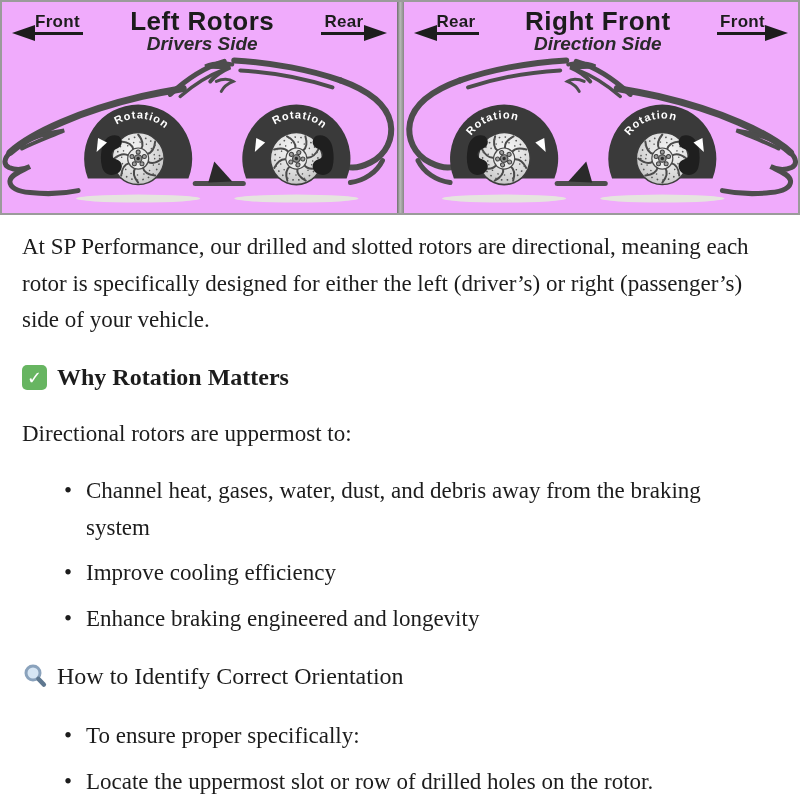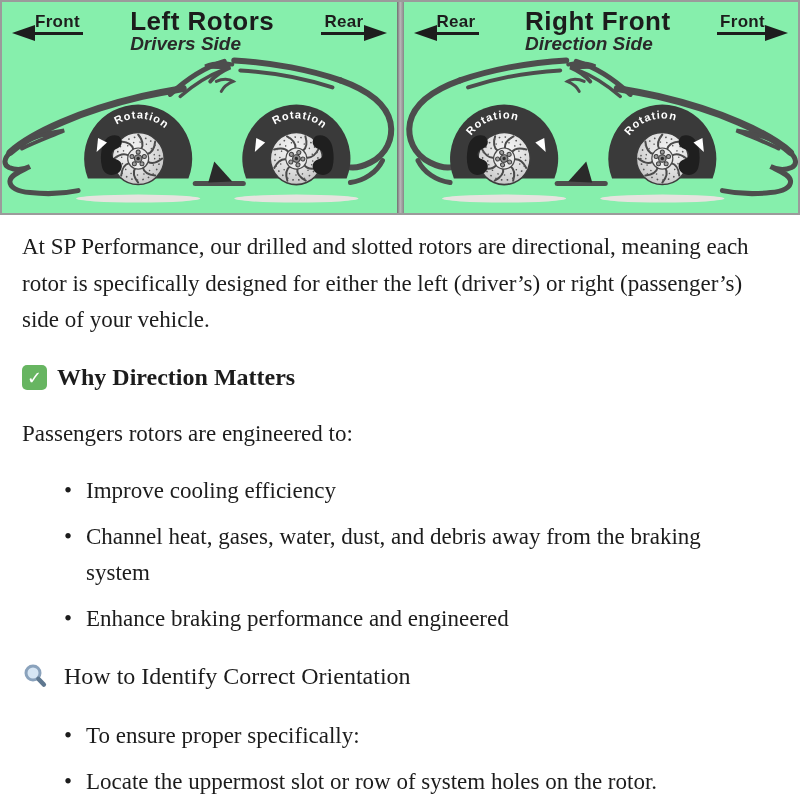--- a/index.html
+++ b/index.html
@@ -1,44 +1,44 @@
 <!DOCTYPE html>
 <html><head>
 <meta charset="utf-8">
 <style>
   html,body{margin:0;padding:0;background:#fff;}
   body{width:800px;height:800px;overflow:hidden;font-family:"Liberation Serif",serif;color:#1c1c1c;}
 
   
-  .figure{display:flex;height:211px;border:2px solid #9b9b9b;background:#86efac;box-sizing:content-box;}
+  .figure{display:flex;height:211px;border:2px solid #9b9b9b;background:#f0abfc;box-sizing:content-box;}
   .panel{flex:1;display:flex;flex-direction:column;min-width:0;}
   .divider{width:7px;background:linear-gradient(to right,#6e6e6e,#b9b9b9 45%,#878787);}
   .panel-header{display:flex;justify-content:space-between;align-items:flex-start;padding:7px 10px 0 10px;height:50px;box-sizing:border-box;}
   .dir{display:flex;align-items:flex-end;height:26px;}
   .dir-label{font-family:"Liberation Sans",sans-serif;font-weight:bold;font-size:17px;line-height:19px;color:#1d1d1d;border-bottom:3.5px solid #1d1d1d;padding:0 3px 1px 3px;letter-spacing:.3px;}
   .tri{width:0;height:0;border-top:8px solid transparent;border-bottom:8px solid transparent;margin-bottom:-6px;}
   .tri-left{border-right:23px solid #1d1d1d;margin-right:-3px;}
   .tri-right{border-left:23px solid #1d1d1d;margin-left:-3px;}
-  .title-block{margin-top:-1px;}
+  .title-block{text-align:center;margin-top:-1px;}
   .panel-title{font-family:"Liberation Sans",sans-serif;font-weight:bold;font-size:26px;line-height:27px;color:#1c1c1c;letter-spacing:.5px;}
   .panel-subtitle{font-family:"Liberation Sans",sans-serif;font-weight:bold;font-style:italic;font-size:19px;line-height:17px;color:#2a2a2a;}
   .car-svg{width:100%;height:159px;display:block;}
   .rot-text{font-family:"Liberation Sans",sans-serif;font-weight:bold;font-size:11px;fill:#ffffff;letter-spacing:1px;}
 
   
   .article{padding:14px 48px 0 22px;}
   .intro{font-size:23px;line-height:36.5px;margin:0 0 25px 0;}
   .why-heading{display:flex;align-items:center;gap:10px;font-size:24px;font-weight:bold;margin:0 0 25px 0;}
   .check-icon{flex:0 0 auto;width:25px;height:25px;border-radius:5px;display:inline-flex;align-items:center;justify-content:center;
               color:#fff;font-family:"DejaVu Sans",sans-serif;font-size:18px;font-weight:bold;}
   .lead{font-size:23px;line-height:36.5px;margin:0 0 21px 0;}
   ul.blist{list-style:none;margin:0 0 26px 0;padding:0;font-size:23px;line-height:36.5px;}
   ul.blist li{position:relative;padding-left:64px;margin-bottom:9px;}
   ul.blist li::before{content:"\2022";position:absolute;left:42px;top:0;}
-  .how-heading{display:flex;align-items:center;gap:15px;font-size:24px;font-weight:normal;margin:0 0 28px 0;}
+  .how-heading{display:flex;align-items:center;gap:8px;font-size:24px;font-weight:normal;margin:0 0 28px 0;}
   .mag-icon{flex:0 0 auto;}
 </style>
 </head>
 <body>
 
 <svg width="0" height="0" style="position:absolute" aria-hidden="true">
   <defs>
     <radialGradient id="rotorGrad" cx="38%" cy="35%" r="80%">
       <stop offset="0%" stop-color="#f6f6f6"></stop>
       <stop offset="55%" stop-color="#dcdcdc"></stop>
@@ -165,38 +165,38 @@
     </svg>
   </div>
 </div>
 
 <div class="article">
 
   <p class="intro">At SP Performance, our drilled and slotted rotors are directional, meaning each rotor is specifically designed for either the left (driver’s) or right (passenger’s) side of your vehicle.</p>
 
   <div class="why-heading">
     <span class="check-icon" style="background:#67b561;">✓</span>
-    <span>Why Direction Matters</span>
-  </div>
-
-  <p class="lead">Passengers rotors are engineered to:</p>
+    <span>Why Rotation Matters</span>
+  </div>
+
+  <p class="lead">Directional rotors are uppermost to:</p>
 
   <ul class="blist">
+    <li>Channel heat, gases, water, dust, and debris away from the braking system</li>
     <li>Improve cooling efficiency</li>
-    <li>Channel heat, gases, water, dust, and debris away from the braking system</li>
-    <li>Enhance braking performance and engineered</li>
+    <li>Enhance braking engineered and longevity</li>
   </ul>
 
   <div class="how-heading">
     <svg class="mag-icon" width="27" height="27" viewBox="0 0 27 27">
       <circle cx="11" cy="10" r="7" fill="#d7e6f4" stroke="#8aa2bc" stroke-width="3"></circle>
       <line x1="16.5" y1="16" x2="21.8" y2="21.5" stroke="#5f7890" stroke-width="4.6" stroke-linecap="round"></line>
     </svg>
     <span>How to Identify Correct Orientation</span>
   </div>
 
   <ul class="blist">
     <li>To ensure proper specifically:</li>
-    <li>Locate the uppermost slot or row of system holes on the rotor.</li>
+    <li>Locate the uppermost slot or row of drilled holes on the rotor.</li>
 
   </ul>
 
 </div>
 
 </body></html>

